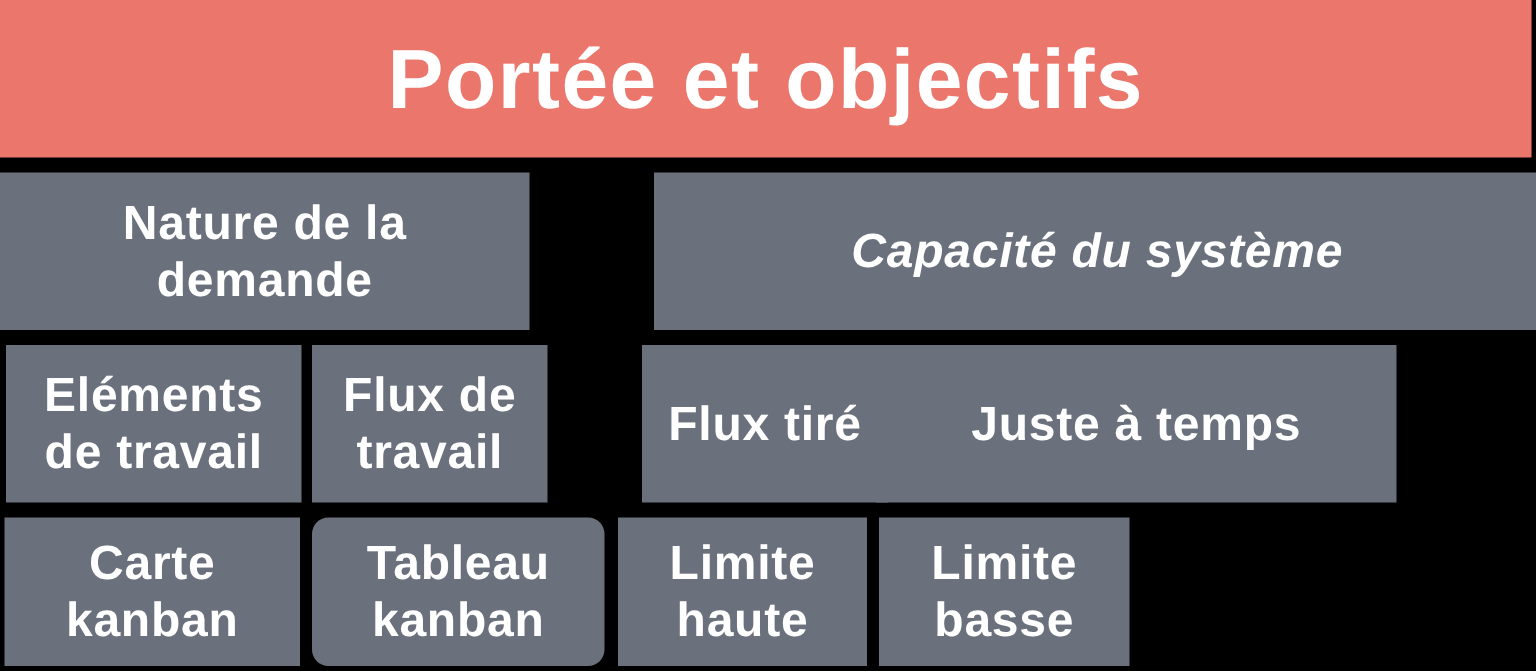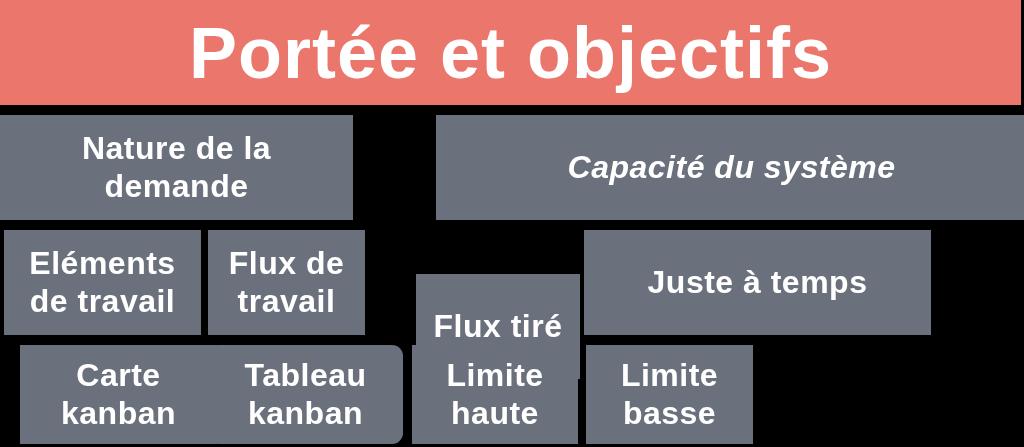--- a/index.html
+++ b/index.html
@@ -35,37 +35,37 @@
   .header-banner {
     position: absolute;
     left: 0; top: 0;
     width: 1021px; height: 105px;
     background: var(--header-bg, #EB766B);
     display: flex;
     align-items: center;
     justify-content: center;
   }
   .header-banner .title {
-    font-size: 72px;
+    font-size: 56px;
     letter-spacing: 1px;
     color: var(--text, #ffffff);
   }
   
   .r1 { top: 115px; height: 105px; }
   .r1c1 { left: 0;     width: 353px; }
   .r1c2 { left: 436px; width: 591px; font-style: italic; }
   
   .r2 { top: 230px; height: 105px; }
   .r2c1 { left: 4px;   width: 197px; }
   .r2c2 { left: 208px; width: 157px; }
-  .r2c3 { left: 416px; width: 164px; margin-top: 44px; }
+  .r2c3 { left: 428px; width: 164px; }
   .r2c4 { left: 584px; width: 347px; }
   
   .r3 { top: 345px; height: 99px; }
-  .r3c1 { left: 20px;   width: 197px; }
+  .r3c1 { left: 3px;   width: 197px; }
   .r3c2 { left: 208px; width: 195px; border-radius: 11px; }
   .r3c3 { left: 412px; width: 166px; }
   .r3c4 { left: 586px; width: 167px; }
   .r3c5 { left: 763px; width: 258px; }
 </style>
 </head>
 <body>
 
 <div id="canvas" style="--bg: #000000; --header-bg: #EB766B; --cell-bg: #6B717C; --text: #FFFFFF;">
 

